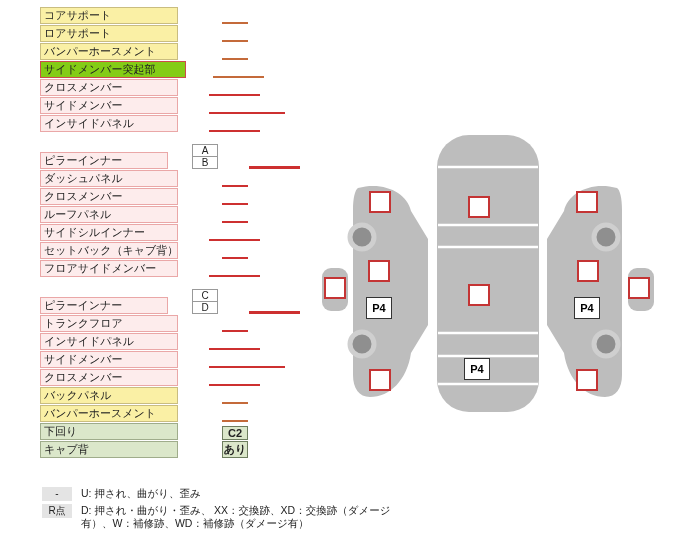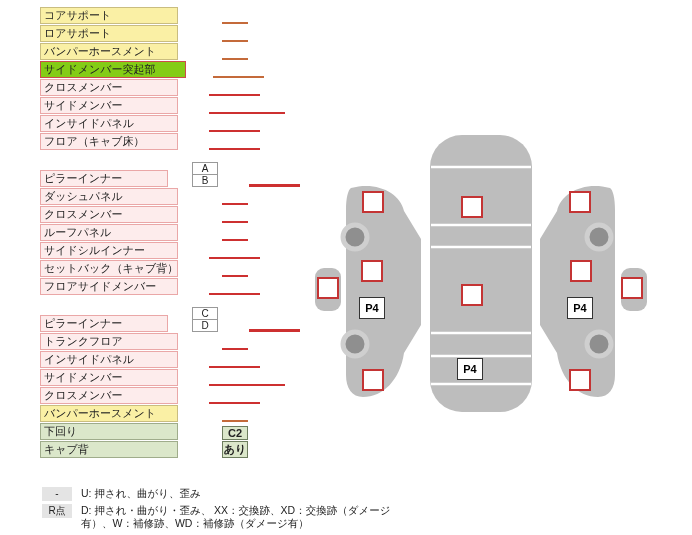--- a/index.html
+++ b/index.html
@@ -49,21 +49,21 @@
   .cell {
     width: 26px; border: 1px solid #cd3030; margin-left: -1px;
     background: #fdecec; font-size: 11px; font-weight: bold;
     display: flex; align-items: center; justify-content: center;
   }
   .cell:first-child { margin-left: 0; }
   .yellow .cell, .highlight .cell { background: #faf0a5; border-color: #c46a3a; }
   .green .cell { background: #dbe7ca; border-color: #6d7d5e; }
 
   
-  .car-diagram { position: absolute; left: 305px; top: 125px; width: 360px; height: 295px; }
+  .car-diagram { position: absolute; left: 312px; top: 125px; width: 360px; height: 295px; }
   .car-diagram svg { position: absolute; left: 0; top: 0; }
   .marker-layer { position: absolute; inset: 0; }
   .marker { position: absolute; }
   .marker.square { width: 22px; height: 22px; background: #ffffff; border: 2px solid #c43434; }
   .marker.p4 {
     min-width: 26px; height: 22px; background: #ffffff; border: 1px solid #333;
     font-size: 11px; font-weight: bold; color: #000;
     display: flex; align-items: center; justify-content: center; padding: 0 3px;
   }
 
@@ -122,27 +122,20 @@
           <div class="cell"></div>
         </div>
       </div>
       <div class="row pink">
         <div class="label-cell">インサイドパネル</div>
         <div class="cells">
           <div class="cell"></div>
           <div class="cell"></div>
         </div>
       </div>
-      <div class="row pink">
-        <div class="label-cell">フロア（キャブ床）</div>
-        <div class="cells">
-          <div class="cell"></div>
-          <div class="cell"></div>
-        </div>
-      </div>
       <div class="row pink double">
         <div class="label-cell">ピラーインナー</div>
         <div class="subtags">
           <div class="subtag">A</div>
           <div class="subtag">B</div>
         </div>
         <div class="cellcol">
           <div class="cells">
             <div class="cell"></div>
             <div class="cell"></div>
@@ -226,20 +219,26 @@
         <div class="cells">
           <div class="cell"></div>
           <div class="cell"></div>
           <div class="cell"></div>
         </div>
       </div>
       <div class="row pink">
         <div class="label-cell">クロスメンバー</div>
         <div class="cells">
           <div class="cell"></div>
+          <div class="cell"></div>
+        </div>
+      </div>
+      <div class="row yellow">
+        <div class="label-cell">バックパネル</div>
+        <div class="cells single">
           <div class="cell"></div>
         </div>
       </div>
       <div class="row yellow">
         <div class="label-cell">バンパーホースメント</div>
         <div class="cells single">
           <div class="cell"></div>
         </div>
       </div>
       <div class="row green">

